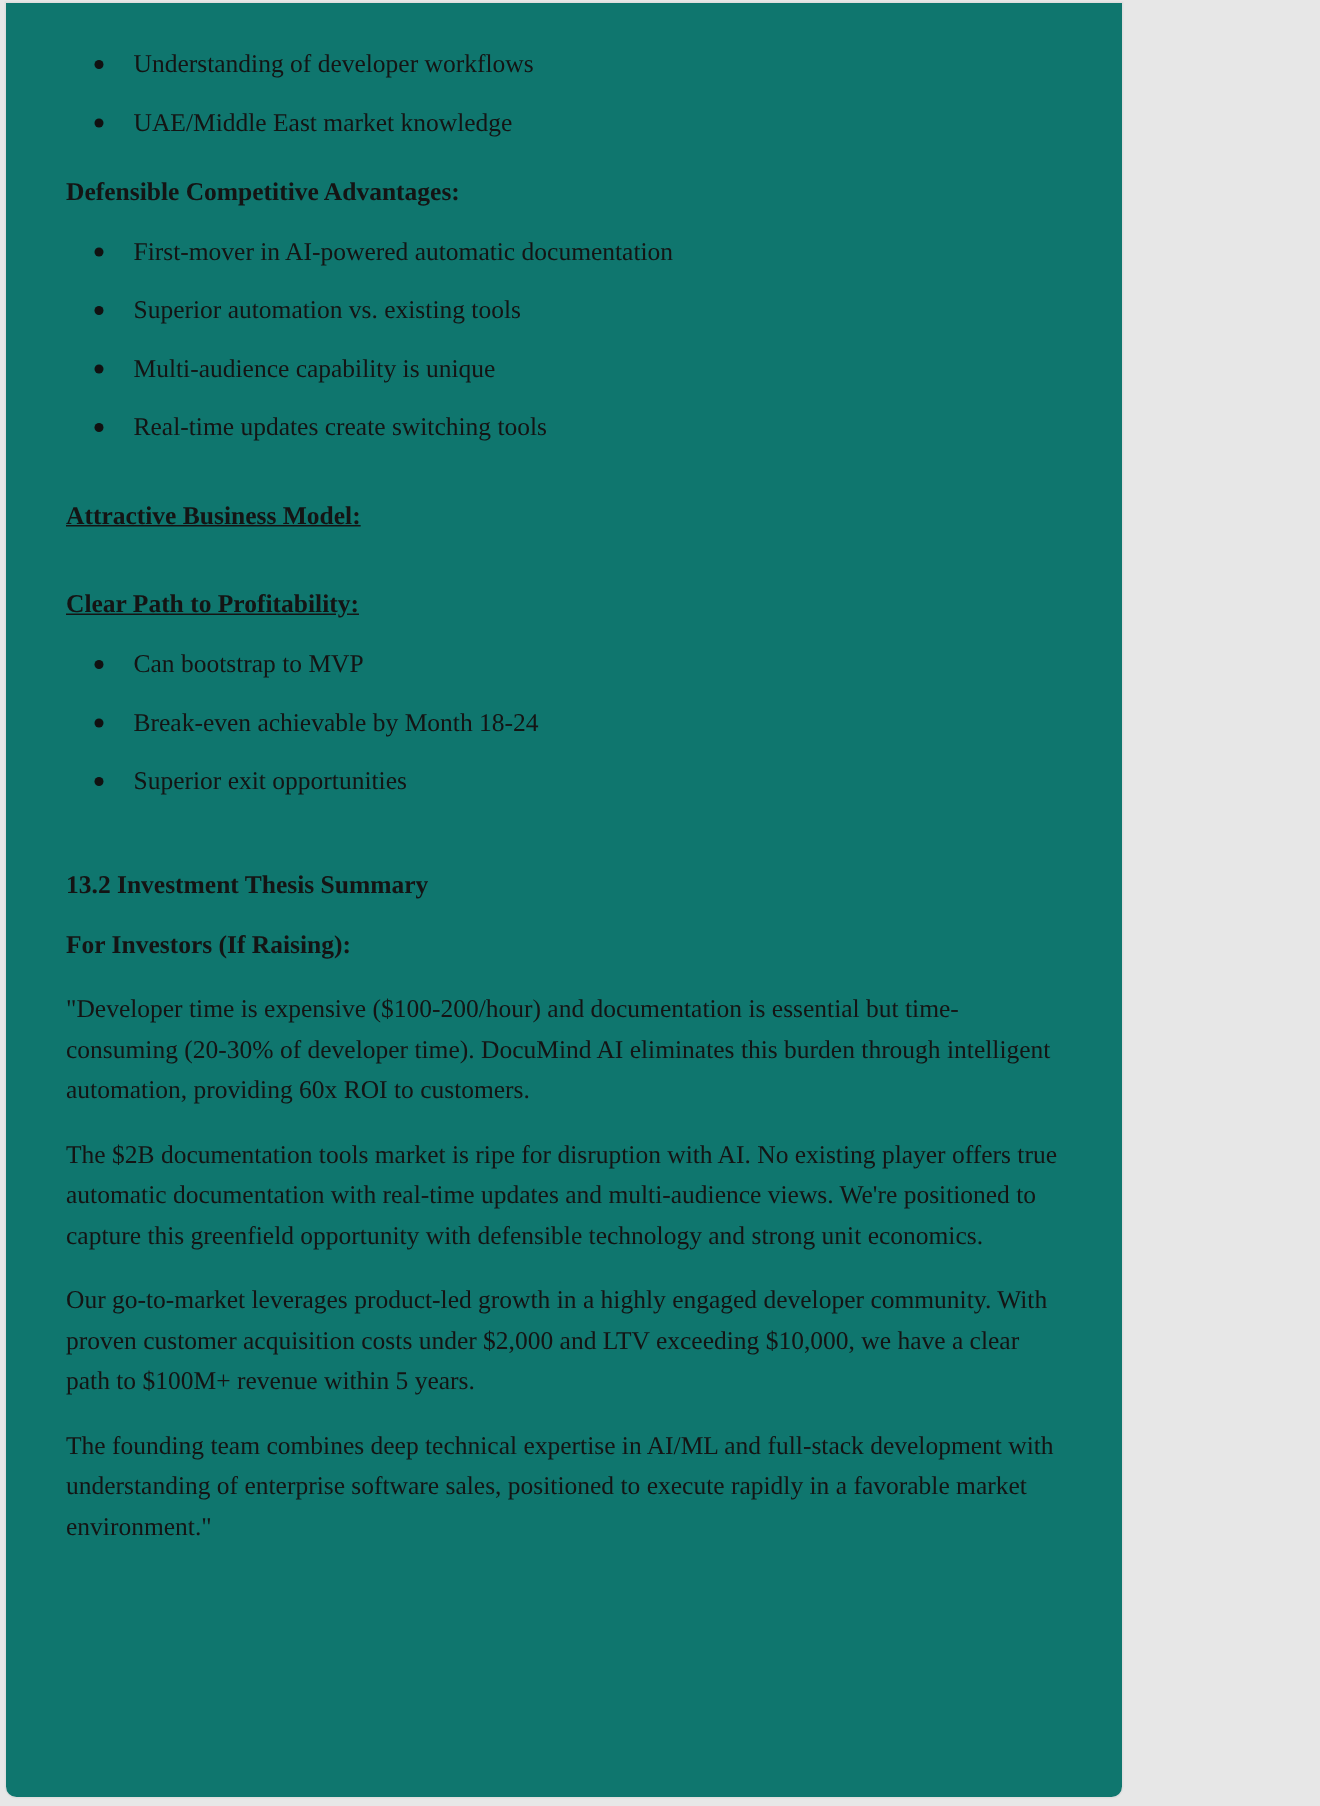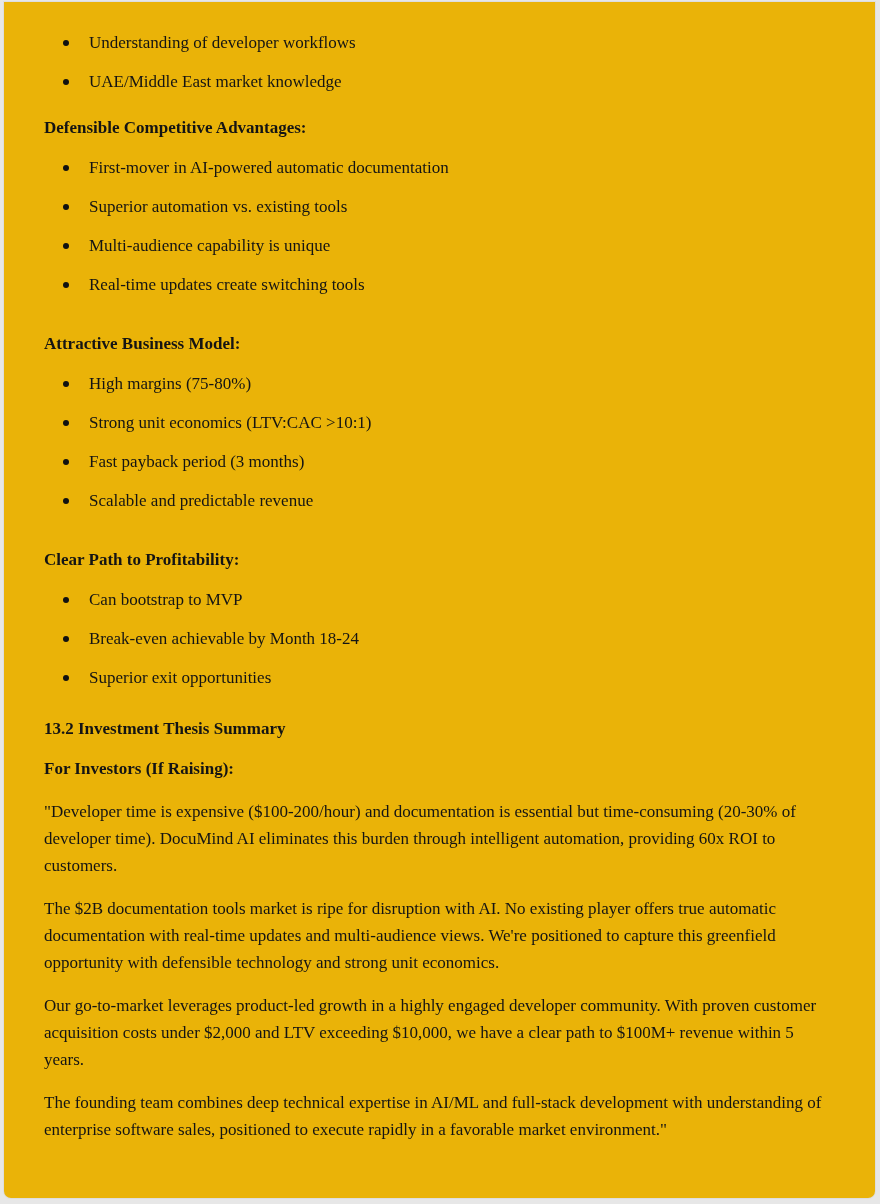--- a/index.html
+++ b/index.html
@@ -9,41 +9,41 @@
     height: 1204px;
     background: #e7e7e7;
     font-family: "Liberation Serif", "DejaVu Serif", serif;
     color: #141414;
     overflow: hidden;
   }
   .page {
     position: absolute;
     top: 2px;
     left: 4px;
-    width: 871px;
+    width: 744px;
     height: 1196px;
-    background: #eab308;
+    background: #0f766e;
     border-radius: 0 0 7px 7px;
     box-shadow: 0 0 0 1px rgba(0,0,0,0.035);
     overflow: hidden;
   }
   .content {
     padding: 27px 40px 0 40px;
     font-size: 17px;
     line-height: 27px;
   }
   .content > :first-child { margin-top: 0; }
   h3 {
     font-size: 17px;
     line-height: 27px;
     font-weight: bold;
     margin: 19px 0 13px 0;
   }
-  h3.sp      { margin-top: 32px; }
-  h3.section { margin-top: 24px; }
+  h3.sp      { margin-top: 32px; text-decoration: underline; }
+  h3.section { margin-top: 42px; }
   h3 + h3    { margin-top: 13px; }
   ul {
     list-style: none;
     margin: 13px 0 19px 0;
     padding: 0;
   }
   li {
     position: relative;
     padding-left: 45px;
   }
@@ -70,26 +70,20 @@
         <li>UAE/Middle East market knowledge</li>
       </ul>
       <h3>Defensible Competitive Advantages:</h3>
       <ul>
         <li>First-mover in AI-powered automatic documentation</li>
         <li>Superior automation vs. existing tools</li>
         <li>Multi-audience capability is unique</li>
         <li>Real-time updates create switching tools</li>
       </ul>
       <h3 class="sp">Attractive Business Model:</h3>
-      <ul>
-        <li>High margins (75-80%)</li>
-        <li>Strong unit economics (LTV:CAC &gt;10:1)</li>
-        <li>Fast payback period (3 months)</li>
-        <li>Scalable and predictable revenue</li>
-      </ul>
       <h3 class="sp">Clear Path to Profitability:</h3>
       <ul>
         <li>Can bootstrap to MVP</li>
         <li>Break-even achievable by Month 18-24</li>
         <li>Superior exit opportunities</li>
       </ul>
       <h3 class="section">13.2 Investment Thesis Summary</h3>
       <h3>For Investors (If Raising):</h3>
       <p>"Developer time is expensive ($100-200/hour) and documentation is essential but time-consuming (20-30% of developer time). DocuMind AI eliminates this burden through intelligent automation, providing 60x ROI to customers.</p>
       <p>The $2B documentation tools market is ripe for disruption with AI. No existing player offers true automatic documentation with real-time updates and multi-audience views. We're positioned to capture this greenfield opportunity with defensible technology and strong unit economics.</p>

